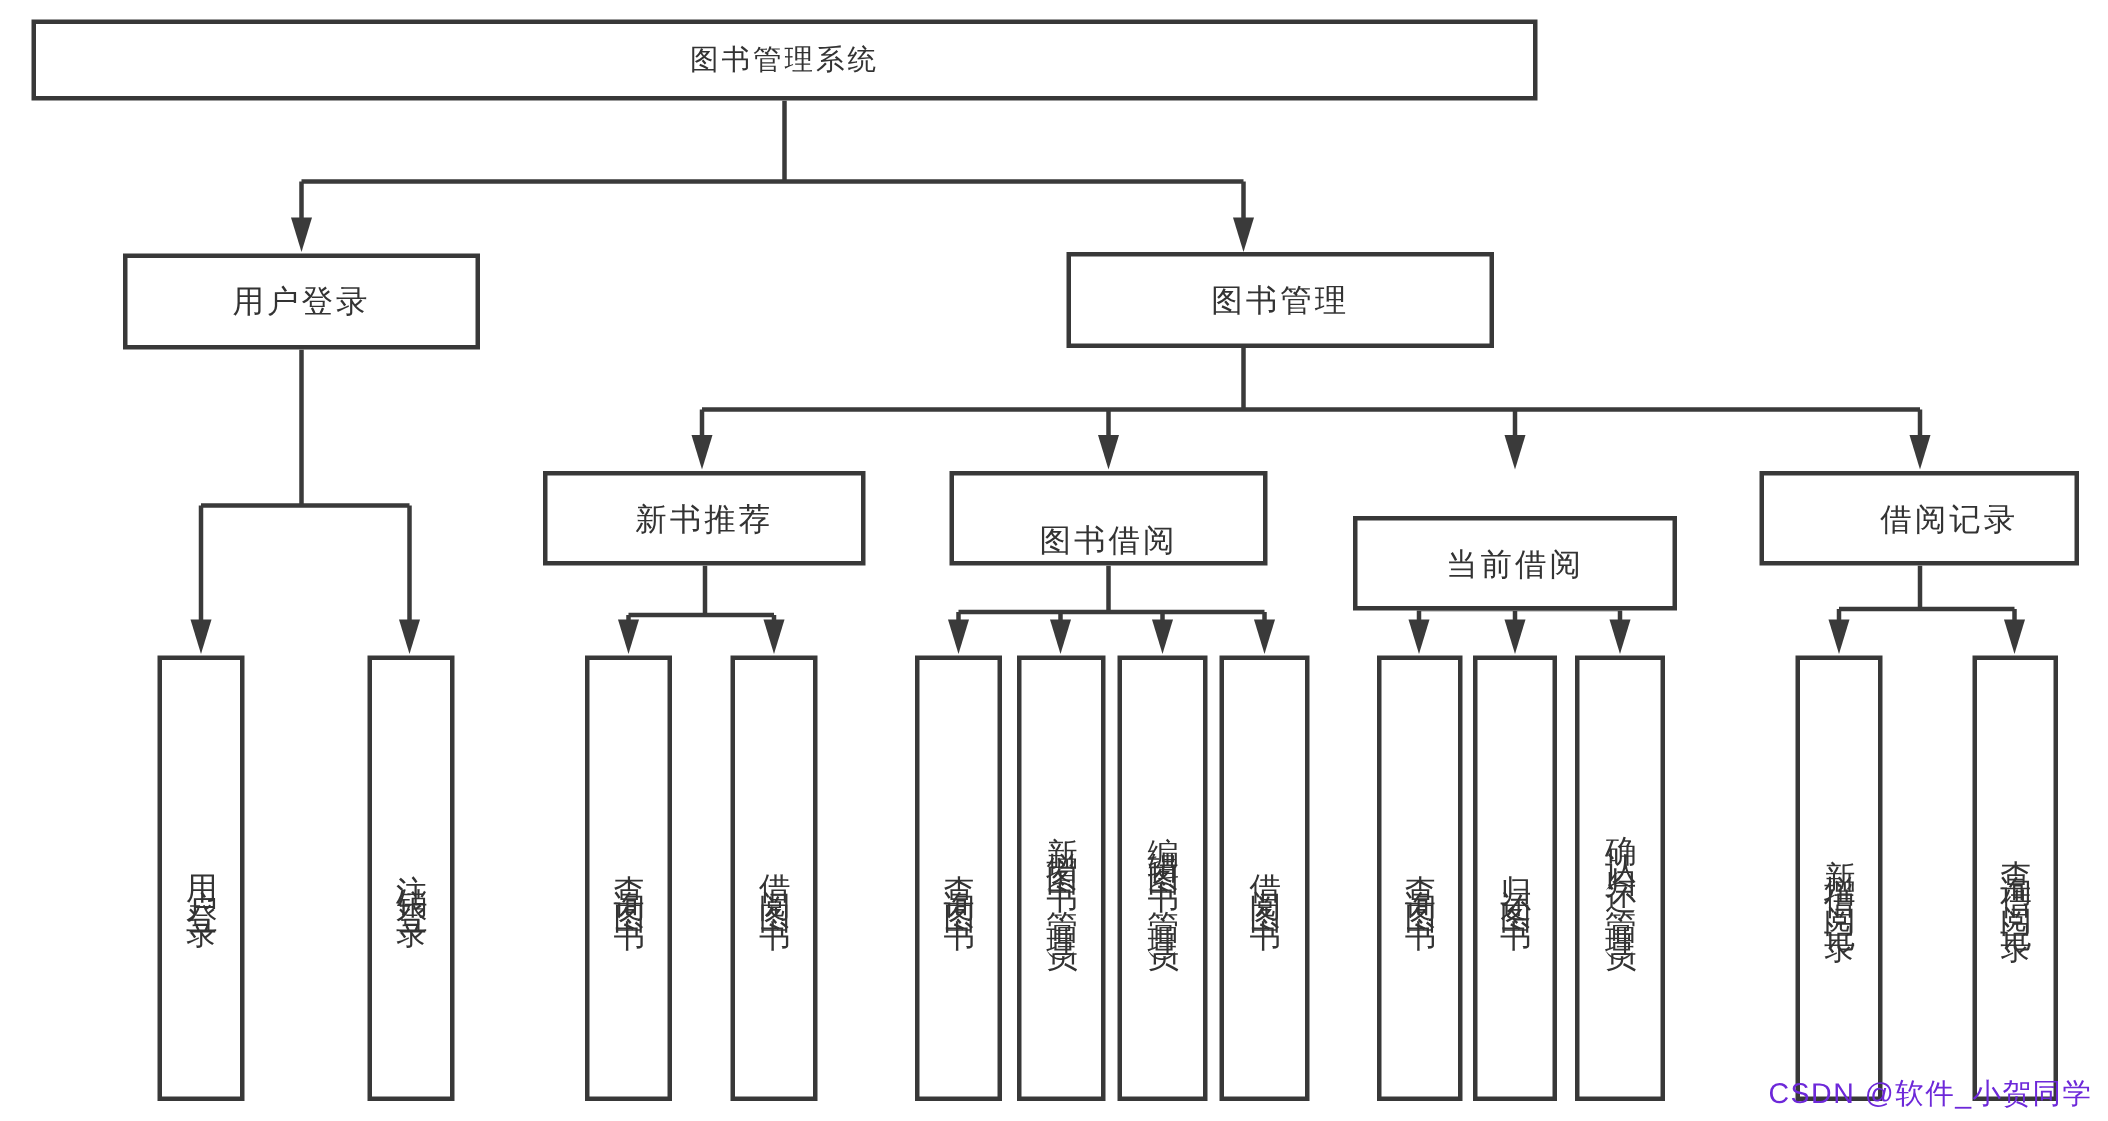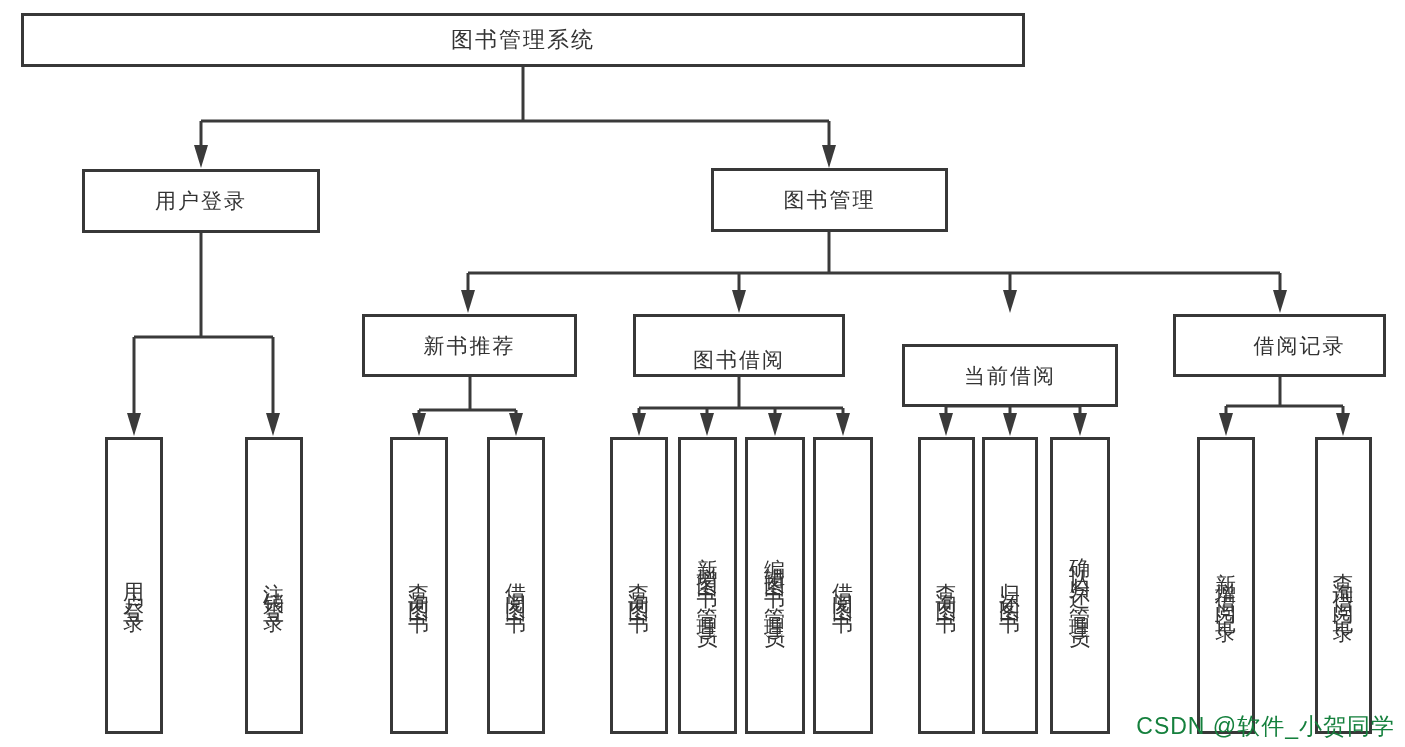--- a/index.html
+++ b/index.html
@@ -29,36 +29,36 @@
     align-items: center;
     justify-content: center;
     z-index: 2;
   }
   .hlabel {
     font-size: 21px;
     letter-spacing: 2px;
     color: #333333;
     white-space: nowrap;
   }
-  .root .hlabel { font-size: 22px; }
+  .root .hlabel { font-size: 19px; }
   .vtext {
     writing-mode: vertical-rl;
     text-orientation: mixed;
     font-size: 21px;
     letter-spacing: 10px;
     color: #333333;
     line-height: 1;
     white-space: nowrap;
   }
   #watermark {
     position: absolute;
     right: 10px;
     bottom: 5px;
-    font-size: 23px;
-    color: #15803d;
+    font-size: 19px;
+    color: #6d28d9;
     letter-spacing: 1px;
     z-index: 3;
     white-space: nowrap;
   }
 </style>
 </head>
 <body>
 
 <div id="canvas">
 
@@ -125,21 +125,21 @@
       <polygon points="1336,413 1350,413 1343,436"></polygon>
   </svg>
 
   <div class="node root" style="left:21px;top:13px;width:1004px;height:54px;">
     <span class="hlabel">图书管理系统</span>
   </div>
 
   <div class="node" style="left:82px;top:169px;width:238px;height:64px;">
     <span class="hlabel">用户登录</span>
   </div>
-  <div class="node" style="left:711px;top:168px;width:237px;height:64px;">
+  <div class="node" style="left:711px;top:168px;width:285px;height:64px;">
     <span class="hlabel">图书管理</span>
   </div>
 
   <div class="node" style="left:362px;top:314px;width:215px;height:63px;">
     <span class="hlabel">新书推荐</span>
   </div>
   <div class="node" style="left:633px;top:314px;width:212px;height:63px;align-items:flex-end;">
     <span class="hlabel">图书借阅</span>
   </div>
   <div class="node" style="left:902px;top:314px;width:216px;height:63px;margin-top:30px;">

